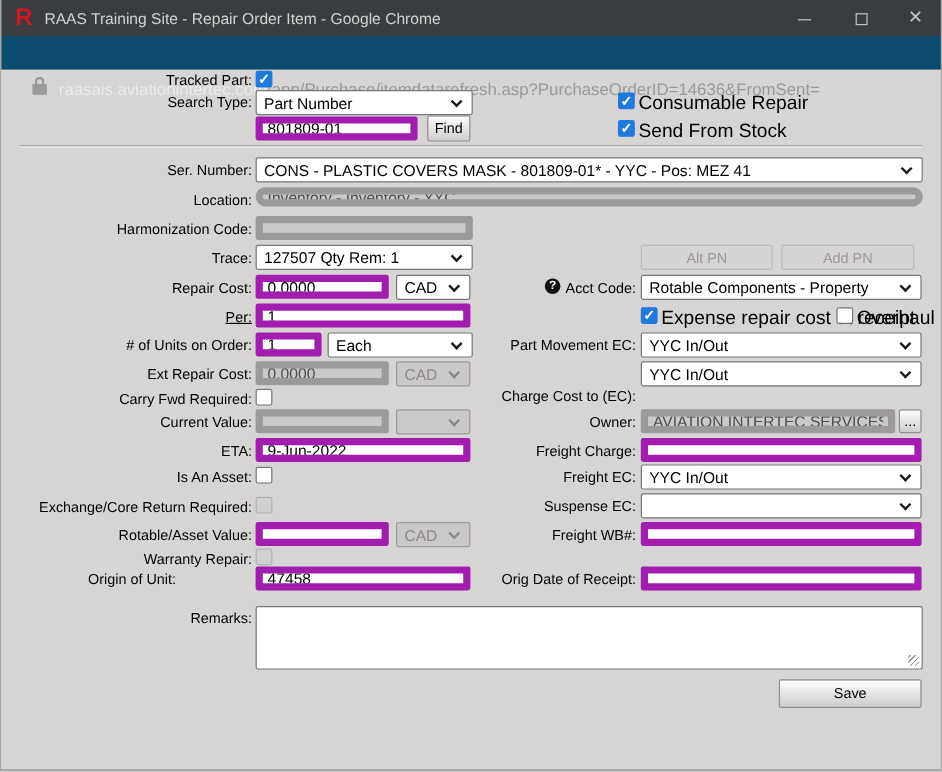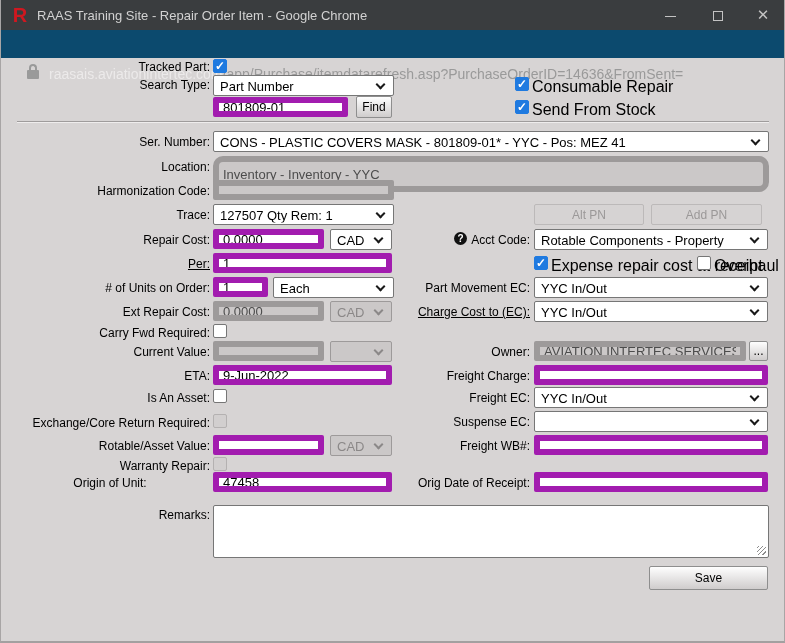--- a/index.html
+++ b/index.html
@@ -103,21 +103,21 @@
 
   <div id="sep"></div>
 
   <span class="lbl" style="left:9px;top:135px;">Ser. Number:</span>
   <div class="sel" style="left:212px;top:131px;width:556px;height:21px;">
     <span class="sel-val">CONS - PLASTIC COVERS MASK - 801809-01* - YYC - Pos: MEZ 41</span>
     <span class="caret"></span>
   </div>
 
   <span class="lbl" style="left:9px;top:160px;">Location:</span>
-  <input class="txt dis" style="left: 212px; top: 156px; width: 556px; height: 36px; border-radius: 10px;" readonly="" value="Inventory - Inventory - YYC">
+  <input class="txt dis" style="left: 212px; top: 156px; width: 556px; height: 16px; border-radius: 10px;" readonly="" value="Inventory - Inventory - YYC">
 
   <span class="lbl" style="left:9px;top:184px;">Harmonization Code:</span>
   <input class="txt dis" style="left: 212px; top: 180px; width: 181px; height: 20px;" readonly="" value="">
 
   <span class="lbl" style="left:9px;top:208px;">Trace:</span>
   <div class="sel" style="left:212px;top:204px;width:181px;height:21px;">
     <span class="sel-val">127507 Qty Rem: 1</span>
     <span class="caret"></span>
   </div>
   <button class="btn dis" style="left:533px;top:204px;width:110px;height:21px;">Alt PN</button>
@@ -154,21 +154,21 @@
     <span class="sel-val">YYC In/Out</span>
     <span class="caret"></span>
   </div>
 
   <span class="lbl" style="left:9px;top:305px;">Ext Repair Cost:</span>
   <input class="txt dis" style="left: 212px; top: 301px; width: 111px; height: 20px;" readonly="" value="0.0000">
   <div class="sel dis" style="left:329px;top:301px;width:62px;height:21px;">
     <span class="sel-val">CAD</span>
     <span class="caret"></span>
   </div>
-  <span class="rlbl" style="left:329px;top:305px;text-decoration:underline;">Charge Cost to (EC):</span>
+  <span class="rlbl" style="left:329px;top:323px;">Charge Cost to (EC):</span>
   <div class="sel" style="left:533px;top:301px;width:234px;height:21px;">
     <span class="sel-val">YYC In/Out</span>
     <span class="caret"></span>
   </div>
 
   <span class="lbl" style="left:9px;top:326px;">Carry Fwd Required:</span>
   <span class="cb unchecked" style="left:212px;top:324px;"></span>
 
   <span class="lbl" style="left:9px;top:345px;">Current Value:</span>
   <input class="txt dis" style="left: 212px; top: 341px; width: 111px; height: 20px;" readonly="" value="">

